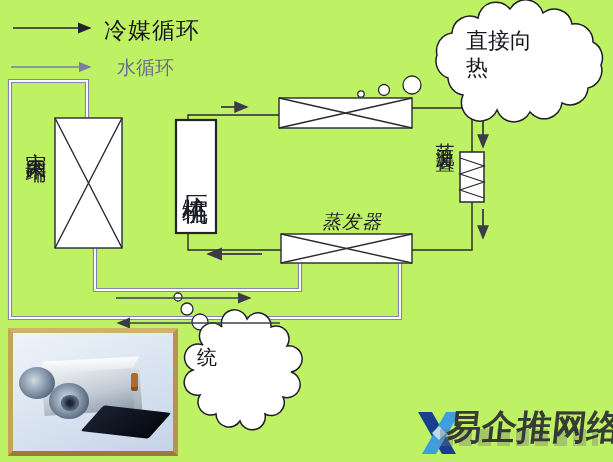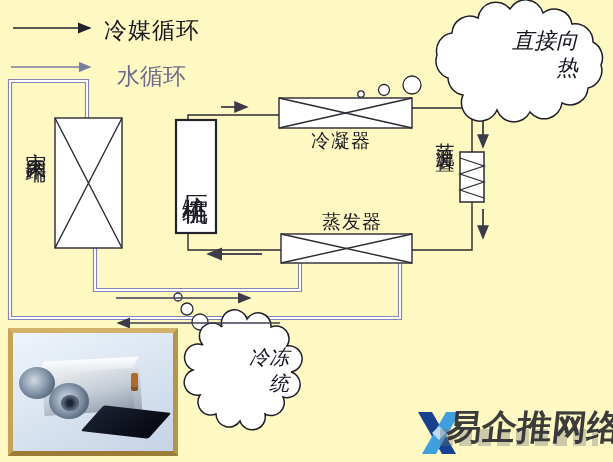--- a/index.html
+++ b/index.html
@@ -1,30 +1,30 @@
 <!DOCTYPE html>
 <html><head>
 <meta charset="utf-8">
 <style>
   html,body{margin:0;padding:0;background:#fff;}
-  #stage{position:relative;width:613px;height:462px;background:#fef9c3;overflow:hidden;
+  #stage{position:relative;width:613px;height:462px;background:#bef264;overflow:hidden;
          font-family:"DejaVu Sans","Liberation Sans",sans-serif;}
   #diagram-svg{position:absolute;left:0;top:0;}
   .lbl{position:absolute;color:#1c1c26;white-space:pre;}
   .vtext{writing-mode:vertical-rl;text-orientation:upright;}
-  .cloud-text{position:absolute;text-align:right;color:#15151d;font-style:italic;}
+  .cloud-text{position:absolute;text-align:left;color:#15151d;}
   
   .legend-ref{left:104px;top:15px;font-size:23px;letter-spacing:1px;color:#17171f;}
-  .legend-water{left:117px;top:61px;font-size:23px;color:#6d6d8a;}
+  .legend-water{left:117px;top:55px;font-size:19px;color:#6d6d8a;}
   
   .indoor-label{left:22px;top:136px;font-size:21px;letter-spacing:3px;}
   .compressor-label{left:176px;top:120px;width:40px;height:113px;display:flex;
     align-items:center;justify-content:center;font-size:26px;letter-spacing:2px;}
   .condenser-label{left:311px;top:128px;font-size:19px;letter-spacing:1px;}
-  .evaporator-label{left:322px;top:209px;font-size:19px;letter-spacing:1px;}
+  .evaporator-label{left:322px;top:209px;font-size:19px;letter-spacing:1px;font-style:italic;}
   .throttle-label{left:433px;top:127px;font-size:19px;letter-spacing:4px;}
   .heat-cloud-text{left:466px;top:27px;width:112px;font-size:22px;line-height:27px;}
   .water-cloud-text{left:197px;top:344px;width:92px;font-size:20px;line-height:26px;}
   
   .photo{position:absolute;left:8px;top:328px;width:160px;height:118px;
          border:5px solid #c3a054;border-color:#d2b26a #b89448 #9a7c36 #c4a458;
          background:linear-gradient(155deg,#eef4fa 0%,#dce6f2 45%,#c6d3e6 100%);}
   .fcu-top{position:absolute;left:28px;top:26px;width:92px;height:16px;
            background:linear-gradient(#fbfcfd,#dfe5ea);transform:skewX(-32deg) rotate(-3deg);}
   .fcu-body{position:absolute;left:30px;top:38px;width:90px;height:42px;
@@ -146,30 +146,28 @@
       <line x1="13" y1="28" x2="90" y2="28" stroke="#23232f" stroke-width="1.6" marker-end="url(#m-dark)"></line>
       <line x1="11" y1="67" x2="90" y2="67" stroke="#7d7da0" stroke-width="1.5" marker-end="url(#m-purple)"></line>
     </g>
   </svg>
 
   <div class="lbl legend-ref">冷媒循环</div>
   <div class="lbl legend-water">水循环</div>
 
   <div class="lbl vtext indoor-label">室内末端</div>
   <div class="lbl vtext compressor-label">压缩机</div>
-  <div class="lbl condenser-label">冷凝器</div>
   <div class="lbl evaporator-label">蒸发器</div>
   <div class="lbl vtext throttle-label">节流装置</div>
 
   <div class="cloud-text heat-cloud-text">
     <div>直接向</div>
     <div>热</div>
   </div>
   <div class="cloud-text water-cloud-text">
-    <div>冷冻</div>
     <div>统</div>
   </div>
 
   <div class="photo">
     <div class="fcu-top"></div>
     <div class="fcu-side"></div>
     <div class="fcu-body"></div>
     <div class="fcu-cyl1"></div>
     <div class="fcu-cyl2"></div>
     <div class="fcu-cyl2-core"></div>

